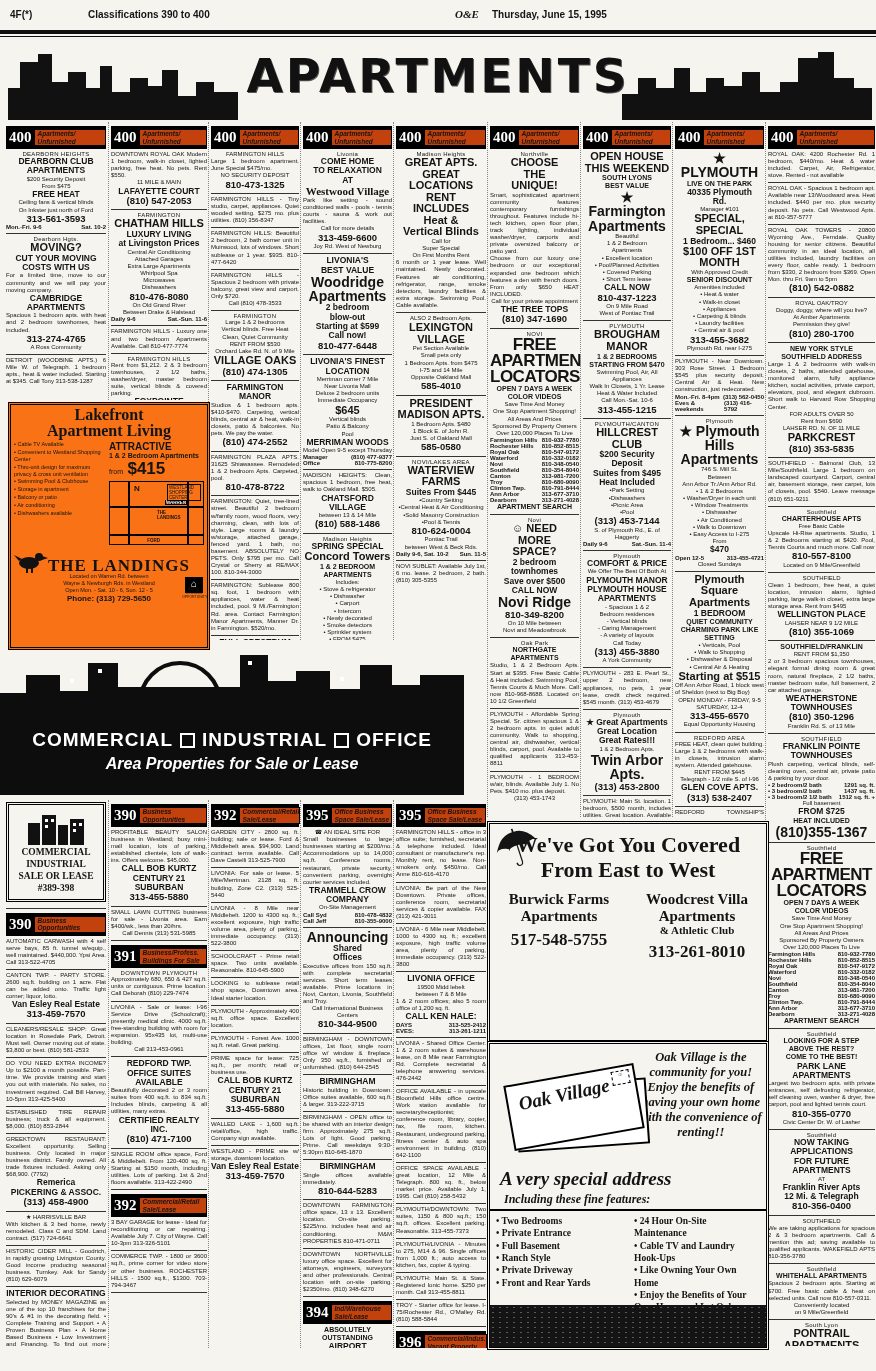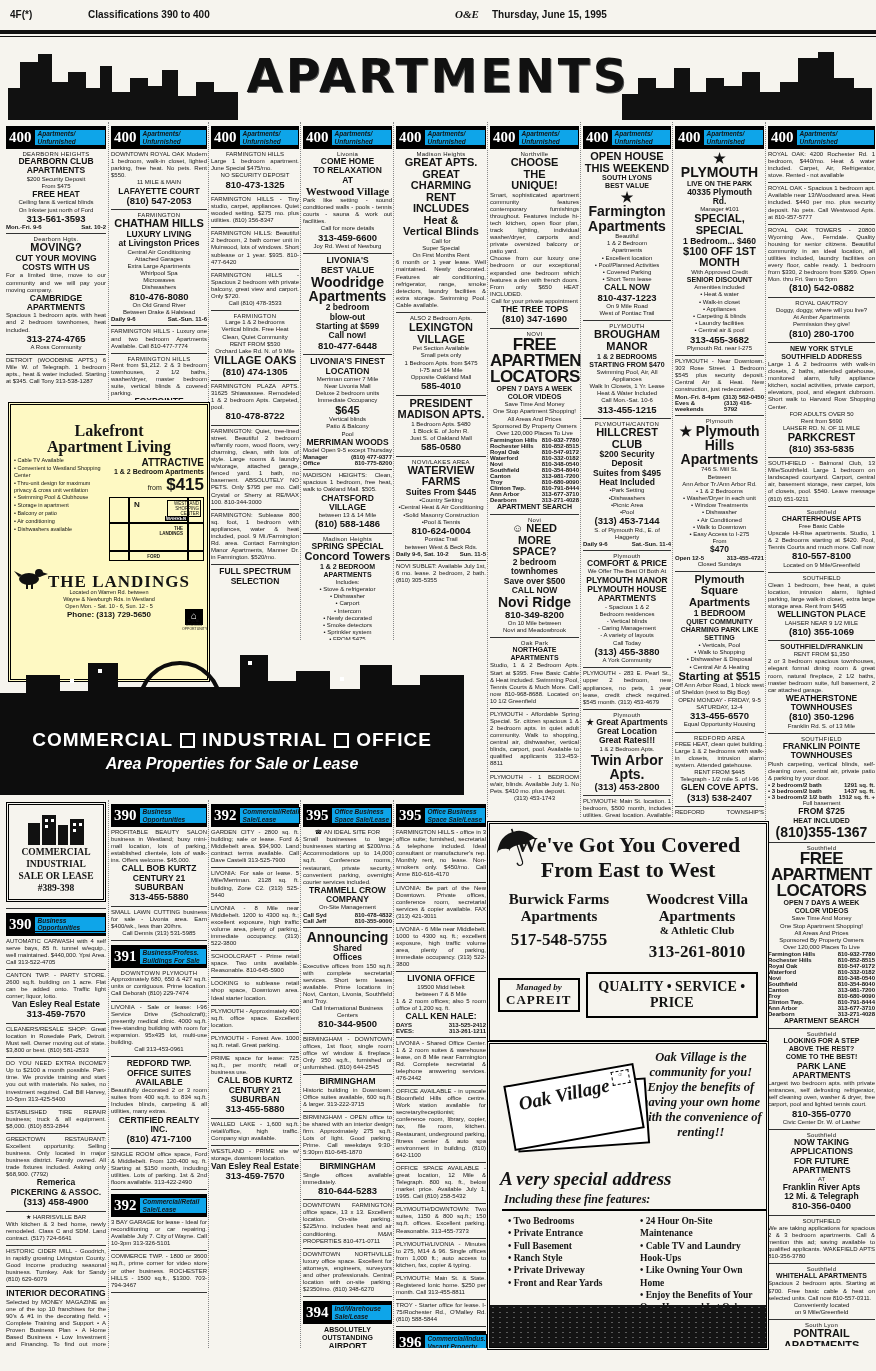--- a/index.html
+++ b/index.html
@@ -28,35 +28,35 @@
   .p-b{font-size:6px;line-height:1.18;text-align:justify;}
   .p-bc{font-size:6px;line-height:1.2;text-align:center;}
   .p-ts{font-size:7px;font-weight:bold;text-align:center;line-height:1.15;}
   .p-tm{font-size:8.5px;font-weight:bold;text-align:center;line-height:1.1;}
   .p-tl{font-size:11px;font-weight:bold;text-align:center;line-height:1.05;}
   .p-tXL{font-size:14px;font-weight:bold;text-align:center;line-height:1.02;}
   .p-fr{font-size:17px;font-weight:900;text-align:center;line-height:.95;letter-spacing:-.5px;}
   .p-tserif{font-family:"Liberation Serif",serif;font-size:11px;font-weight:bold;text-align:center;}
   .p-ph{font-size:9.5px;font-weight:bold;text-align:center;line-height:1.1;}
   .p-li{display:flex;justify-content:space-between;font-size:6px;font-weight:bold;}
-  .badge{display:flex;align-items:center;border-top:3px solid #000;border-bottom:3px solid #000;margin:2px 0;background:#0ea5e9;}
+  .badge{display:flex;align-items:flex-end;border-top:3px solid #000;border-bottom:3px solid #000;margin:2px 0;background:#c2410c;}
   .badge-num{font-family:"Liberation Serif",serif;background:#000;color:#fff;font-weight:bold;font-size:15px;padding:0 3px;display:flex;align-items:center;}
   .badge-lbl{flex:1;display:flex;flex-direction:column;justify-content:center;padding-left:3px;border:1px solid #000;border-left:none;}
   .badge-lbl span{font-size:6.5px;font-weight:bold;font-style:italic;line-height:1.15;}
   
   .salebox{border:3px double #000;padding:4px 2px;text-align:center;margin-bottom:3px;}
   .salebox .sb-ico{margin:2px auto;display:block;}
   .salebox .sb-l{font-family:"Liberation Serif",serif;font-weight:bold;font-size:9.5px;line-height:1.25;}
   
-  .lakefront{position:absolute;left:8px;top:402px;width:190px;height:238px;border:3px double #000;background:#fef9c3;overflow:hidden;padding:18px 3px;}
+  .lakefront{position:absolute;left:8px;top:402px;width:190px;height:238px;border:3px double #000;background:#f97316;overflow:hidden;padding:2px 3px;}
   .lf-t{font-family:"Liberation Serif",serif;font-weight:bold;text-align:center;font-size:16px;line-height:1;}
   .lf-cols{display:flex;margin-top:2px;}
   .lf-bullets{width:50%;font-size:5.5px;line-height:1.25;}
   .lf-bullets div{margin-bottom:1px;}
-  .lf-right{width:50%;text-align:right;}
+  .lf-right{width:50%;text-align:left;}
   .lf-attr{font-weight:bold;font-size:10px;}
   .lf-attr2{font-size:7px;font-weight:bold;}
   .lf-from{font-size:7px;display:inline;}
   .lf-price{font-size:17px;font-weight:900;display:inline;}
   .lf-map{border:1px solid #000;height:62px;position:relative;margin-top:2px;font-size:4.5px;overflow:hidden;}
   .lf-map .h1{position:absolute;left:0;right:0;top:24px;height:2px;background:#000;}
   .lf-map .h2{position:absolute;left:0;right:0;bottom:8px;height:2px;background:#000;}
   .lf-map .v1{position:absolute;top:0;bottom:0;left:18px;width:2px;background:#000;}
   .lf-map .v2{position:absolute;top:0;bottom:0;right:14px;width:2px;background:#000;}
   .lf-map .lblw{position:absolute;top:18px;right:16px;background:#000;color:#fff;padding:0 1px;font-weight:bold;}
@@ -99,21 +99,21 @@
   .oak-top{display:flex;}
   .oak-left{width:55%;position:relative;height:120px;}
   .env{position:absolute;background:#fff;border:2px solid #000;width:128px;height:62px;}
   .env.e1{left:18px;top:30px;transform:rotate(-10deg);}
   .env.e2{left:26px;top:38px;transform:rotate(-4deg);z-index:0;}
   .env .env-nm{font-family:"Liberation Serif",serif;font-weight:900;font-style:italic;font-size:19px;line-height:.95;padding:8px 0 0 10px;transform:rotate(-2deg);}
   .env .stamp{position:absolute;right:4px;top:3px;width:16px;height:12px;border:1px dashed #000;font-size:6px;text-align:center;}
   .oak-pitch{width:45%;font-family:"Liberation Serif",serif;font-style:italic;font-weight:bold;font-size:12.5px;text-align:center;line-height:1.2;padding:6px 4px 0 0;}
   .oak-script{font-family:"Liberation Serif",serif;font-style:italic;font-weight:900;font-size:19px;margin:4px 0 0 10px;}
   .oak-feat{font-family:"Liberation Serif",serif;font-style:italic;font-weight:bold;font-size:12px;margin:2px 0 2px 14px;}
-  .oak-lists{display:flex;border-top:2px solid #000;padding:4px 6px;gap:12px;margin-left:12px;}
+  .oak-lists{display:flex;border-top:2px solid #000;padding:4px 6px;gap:12px;}
   .oak-ul{width:50%;font-family:"Liberation Serif",serif;font-weight:bold;font-size:9.5px;line-height:1.3;}
   .oak-strip{position:absolute;left:0;right:0;bottom:0;height:42px;background:#141414;
      background-image:radial-gradient(#5a5a5a 1px,transparent 1px);background-size:7px 5px;}
 </style>
 </head>
 <body>
 
 <div class="page">
 
   <div class="hdr">
@@ -245,20 +245,25 @@
           <div class="p-k">FARMINGTON</div>
           <div class="p-bc">Large 1 &amp; 2 bedrooms</div>
           <div class="p-bc">Vertical blinds. Free Heat</div>
           <div class="p-bc">Clean, Quiet Community</div>
           <div class="p-bc">RENT FROM $530</div>
           <div class="p-bc">Orchard Lake Rd. N. of 9 Mile</div>
           <div class="p-tl">VILLAGE OAKS</div>
           <div class="p-ph">(810) 474-1305</div>
         </div>
         <div class="ad">
+          <div class="p-tm">FARMINGTON MANOR</div>
+          <div class="p-b">Studios &amp; 1 bedroom apts. $410-$470. Carpeting, vertical blinds, central air &amp; heat, walk-in closets, patio &amp; balconies. No pets. We pay the water.</div>
+          <div class="p-ph">(810) 474-2552</div>
+        </div>
+        <div class="ad">
           <div class="p-b">FARMINGTON PLAZA APTS. 31625 Shiawassee. Remodeled 1 &amp; 2 bedroom Apts. Carpeted, pool.</div>
           <div class="p-ph">810-478-8722</div>
         </div>
         <div class="ad">
           <div class="p-b">FARMINGTON: Quiet, tree-lined street. Beautiful 2 bedroom w/family room, wood floors, very charming, clean, with lots of style. Large rooms &amp; laundry w/storage, attached garage, fenced yard. 1 bath, no basement. ABSOLUTELY NO PETS. Only $795 per mo. Call Crystal or Sherry at RE/MAX 100.  810-344-3000</div>
         </div>
         <div class="ad">
           <div class="p-b">FARMINGTON: Sublease 800 sq. foot, 1 bedroom with appliances, water &amp; heat included, pool. 9 Mi./Farmington Rd. area. Contact Farmington Manor Apartments, Manner Dr. in Farmington. $520/mo.</div>
         </div>
         <div class="ad">
@@ -344,21 +349,21 @@
           <div class="badge">
             <span class="badge-num">400</span>
             <span class="badge-lbl">
               <span>Apartments/</span>
               <span>Unfurnished</span>
             </span>
           </div>
           <div class="p-k">Madison Heights</div>
           <div class="p-tl">GREAT APTS.</div>
           <div class="p-tl">GREAT</div>
-          <div class="p-tl">CHARMING</div>
+          <div class="p-tl">LOCATIONS</div>
           <div class="p-tl">RENT</div>
           <div class="p-tl">INCLUDES</div>
           <div class="p-tl">Heat &amp;</div>
           <div class="p-tl">Vertical Blinds</div>
           <div class="p-bc">Call for</div>
           <div class="p-bc">Super Special</div>
           <div class="p-bc">On First Months Rent</div>
           <div class="p-b">6 month or 1 year lease. Well maintained. Newly decorated. Features air conditioning, refrigerator, range, smoke detectors, laundry facilities &amp; extra storage. Swimming Pool. Cable available.</div>
         </div>
         <div class="ad">
@@ -1241,27 +1246,20 @@
       <div class="cov-cell">
         <div class="cov-nm">Burwick Farms Apartments</div>
         <div class="cov-ph">517-548-5755</div>
       </div>
       <div class="cov-cell">
         <div class="cov-nm">Woodcrest Villa Apartments</div>
         <div class="cov-sub">&amp; Athletic Club</div>
         <div class="cov-ph">313-261-8010</div>
       </div>
     </div>
-    <div class="cov-bot">
-      <div class="cov-mg">
-        <div class="cov-mgl">Managed by</div>
-        <div class="cov-br">CAPREIT</div>
-      </div>
-      <div class="cov-tag">QUALITY • SERVICE • PRICE</div>
-    </div>
   </div>
 
   <div class="oak">
     <div class="oak-top">
       <div class="oak-left">
         <div class="env e2"></div>
         <div class="env e1">
           <div class="stamp">≈</div>
           <div class="env-nm">Oak Village</div>
         </div>

